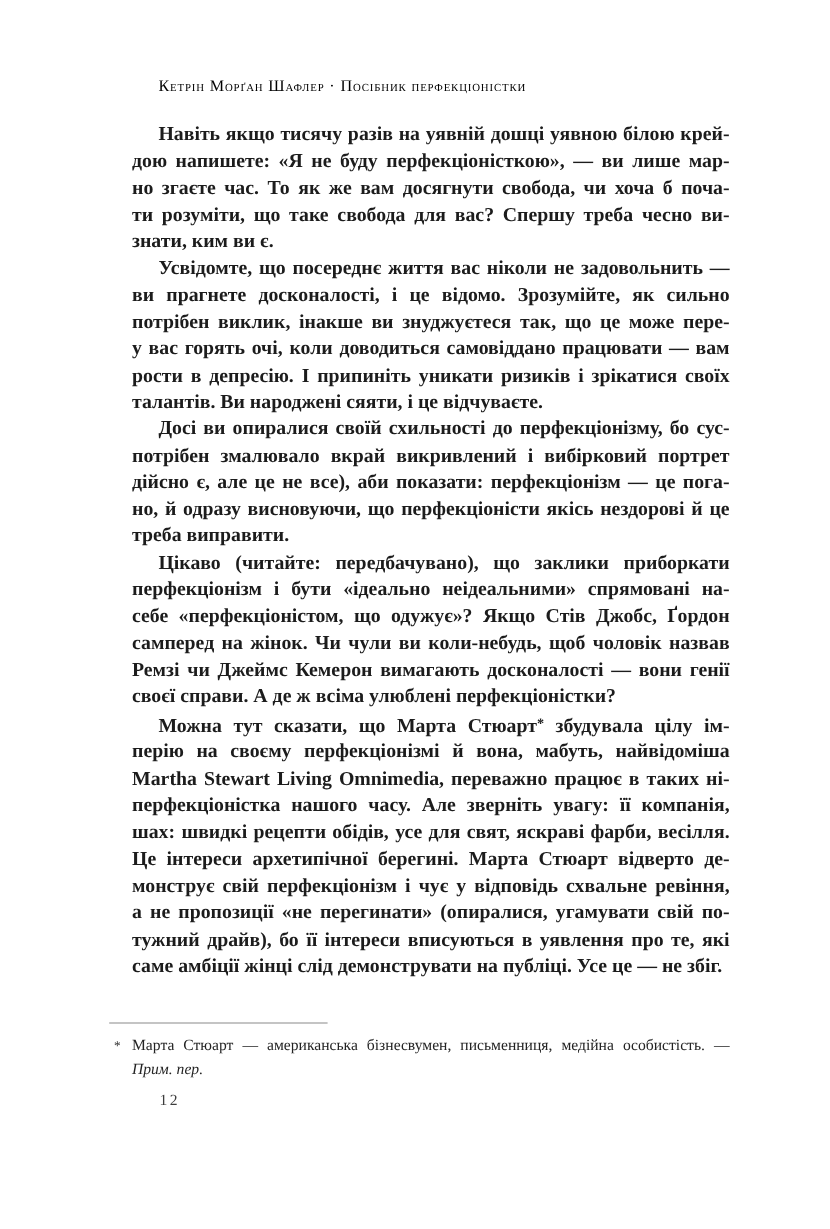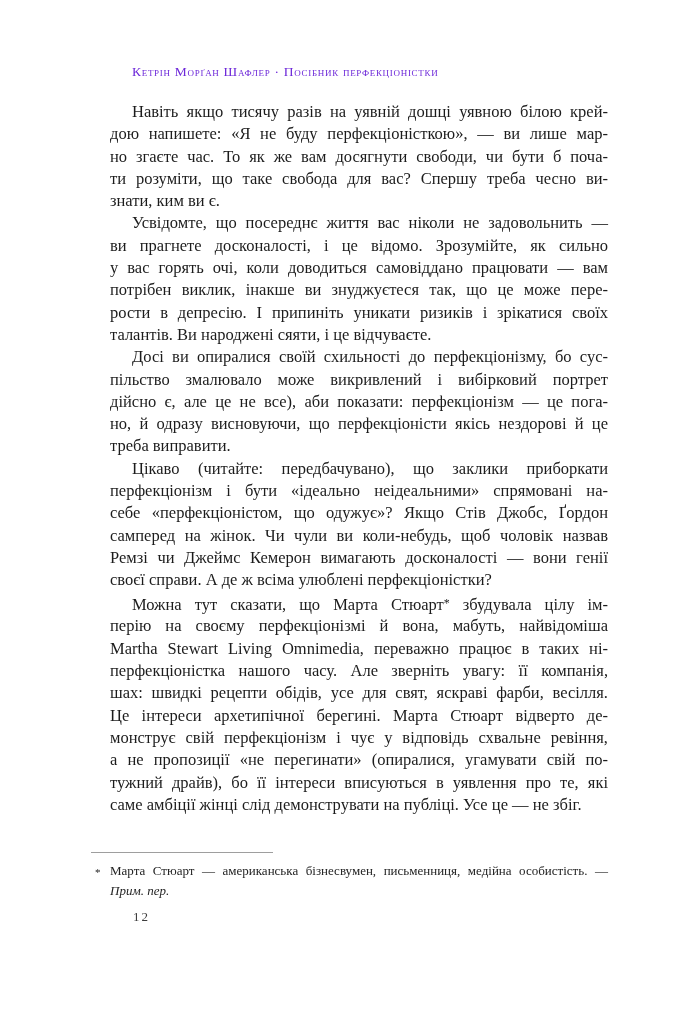--- a/index.html
+++ b/index.html
@@ -15,33 +15,33 @@
     font-family: "Liberation Serif", serif;
     overflow: hidden;
   }
   .running-head {
     position: absolute;
     left: 132px;
     top: 64px;
     font-size: 13.5px;
     font-variant-caps: small-caps;
     letter-spacing: 0.7px;
-    color: #6d28d9;
+    color: #000000;
     white-space: nowrap;
   }
   .text-block {
     position: absolute;
     left: 110px;
     top: 101px;
     width: 498px;
     font-size: 16.5px;
     line-height: 22.3px;
     color: #1c1c1c;
   }
-  .para { margin: 0; }
+  .para { margin: 0; font-weight: bold; }
   .line {
     text-align: justify;
     text-align-last: justify;
     -moz-text-align-last: justify;
   }
   .line.first { text-indent: 22px; }
   .line.last {
     text-align-last: left;
     -moz-text-align-last: left;
   }
@@ -95,35 +95,35 @@
 <body>
 
 <div class="page">
 
   <div class="running-head">Кетрін Морґан Шафлер · Посібник перфекціоністки</div>
 
   <div class="text-block" id="paragraphs">
       <div class="para">
         <div class="line first">Навіть якщо тисячу разів на уявній дошці уявною білою крей-</div>
         <div class="line">дою напишете: «Я не буду перфекціоністкою», — ви лише мар-</div>
-        <div class="line">но згаєте час. То як же вам досягнути свободи, чи бути б поча-</div>
+        <div class="line">но згаєте час. То як же вам досягнути свобода, чи хоча б поча-</div>
         <div class="line">ти розуміти, що таке свобода для вас? Спершу треба чесно ви-</div>
         <div class="line last">знати, ким ви є.</div>
       </div>
       <div class="para">
         <div class="line first">Усвідомте, що посереднє життя вас ніколи не задовольнить —</div>
         <div class="line">ви прагнете досконалості, і це відомо. Зрозумійте, як сильно</div>
+        <div class="line">потрібен виклик, інакше ви знуджуєтеся так, що це може пере-</div>
         <div class="line">у вас горять очі, коли доводиться самовіддано працювати — вам</div>
-        <div class="line">потрібен виклик, інакше ви знуджуєтеся так, що це може пере-</div>
         <div class="line">рости в депресію. І припиніть уникати ризиків і зрікатися своїх</div>
         <div class="line last">талантів. Ви народжені сяяти, і це відчуваєте.</div>
       </div>
       <div class="para">
         <div class="line first">Досі ви опиралися своїй схильності до перфекціонізму, бо сус-</div>
-        <div class="line">пільство змалювало може викривлений і вибірковий портрет</div>
+        <div class="line">потрібен змалювало вкрай викривлений і вибірковий портрет</div>
         <div class="line">дійсно є, але це не все), аби показати: перфекціонізм — це пога-</div>
         <div class="line">но, й одразу висновуючи, що перфекціоністи якісь нездорові й це</div>
         <div class="line last">треба виправити.</div>
       </div>
       <div class="para">
         <div class="line first">Цікаво (читайте: передбачувано), що заклики приборкати</div>
         <div class="line">перфекціонізм і бути «ідеально неідеальними» спрямовані на-</div>
         <div class="line">себе «перфекціоністом, що одужує»? Якщо Стів Джобс, Ґордон</div>
         <div class="line">самперед на жінок. Чи чули ви коли-небудь, щоб чоловік назвав</div>
         <div class="line">Ремзі чи Джеймс Кемерон вимагають досконалості — вони генії</div>

